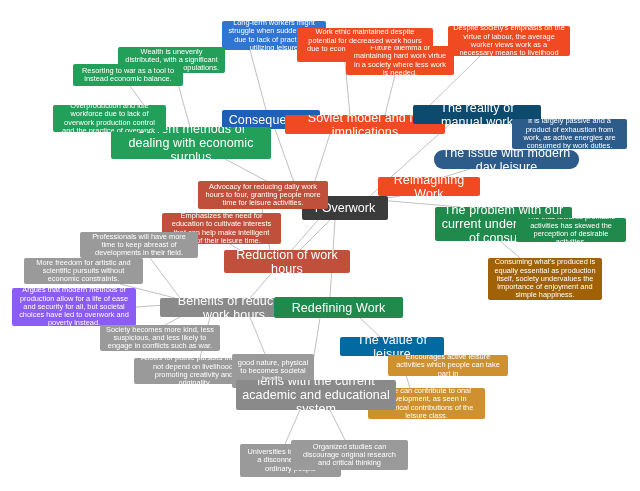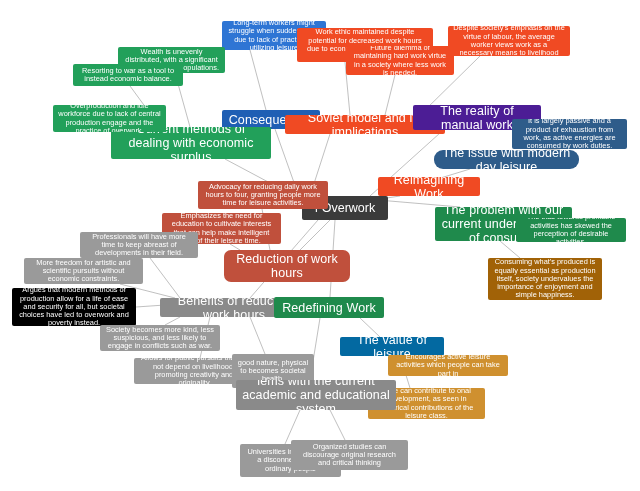--- a/index.html
+++ b/index.html
@@ -91,36 +91,36 @@
       <div class="node root" style="left: 302px; top: 196px; width: 86px; height: 24px; background: rgb(59, 59, 59);">f Overwork</div>
       <div class="node topic" style="left: 222px; top: 110px; width: 98px; height: 19px; background: rgb(31, 95, 180);">Consequences</div>
       <div class="node leaf" style="left: 222px; top: 21px; width: 104px; height: 29px; background: rgb(46, 117, 212);">Long-term workers might struggle when suddenly idle due to lack of practice in utilizing leisure</div>
       <div class="node topic" style="left: 285px; top: 115px; width: 160px; height: 19px; background: rgb(240, 74, 35);">Soviet model and its implications</div>
       <div class="node leaf" style="left: 297px; top: 28px; width: 136px; height: 34px; background: rgb(240, 74, 35);">Work ethic maintained despite potential for decreased work hours due to economic justice and central control</div>
       <div class="node leaf" style="left: 346px; top: 46px; width: 108px; height: 29px; background: rgb(240, 74, 35);">Future dilemma of maintaining hard work virtue in a society where less work is needed.</div>
       <div class="node leaf" style="left: 448px; top: 26px; width: 122px; height: 30px; background: rgb(240, 74, 35);">Despite society's emphasis on the virtue of labour, the average worker views work as a necessary means to livelihood</div>
       <div class="node topic" style="left: 111px; top: 127px; width: 160px; height: 32px; background: rgb(34, 160, 90);">Current methods of dealing with economic surplus</div>
       <div class="node leaf" style="left: 118px; top: 47px; width: 107px; height: 26px; background: rgb(34, 160, 90);">Wealth is unevenly distributed, with a significant amount going to populations.</div>
       <div class="node leaf" style="left: 73px; top: 64px; width: 110px; height: 22px; background: rgb(34, 160, 90);">Resorting to war as a tool to instead economic balance.</div>
-      <div class="node leaf" style="left: 53px; top: 105px; width: 113px; height: 27px; background: rgb(34, 160, 90);">Overproduction and idle workforce due to lack of central production engage and the practice of overwork.</div>
-      <div class="node topic" style="left: 413px; top: 105px; width: 128px; height: 25px; background: #4c1d95;">The reality of manual work</div>
+      <div class="node leaf" style="left: 53px; top: 105px; width: 113px; height: 27px; background: rgb(34, 160, 90);">Overproduction and idle workforce due to lack of overwork production control and the practice of overwork.</div>
+      <div class="node topic" style="left: 413px; top: 105px; width: 128px; height: 19px; background: #0c4a6e;">The reality of manual work</div>
       <div class="node topic" style="left: 434px; top: 150px; width: 145px; height: 19px; background: rgb(46, 92, 138); border-radius: 9px;">The issue with modern day leisure</div>
       <div class="node leaf" style="left: 512px; top: 119px; width: 115px; height: 30px; background: rgb(46, 92, 138);">It is largely passive and a product of exhaustion from work, as active energies are consumed by work duties.</div>
       <div class="node topic" style="left: 378px; top: 177px; width: 102px; height: 19px; background: rgb(240, 74, 35);">Reimagining Work</div>
-      <div class="node topic" style="left: 224px; top: 250px; width: 126px; height: 32px; background: rgb(192, 80, 60); border-radius: 7px;">Reduction of work hours</div>
+      <div class="node topic" style="left: 224px; top: 250px; width: 126px; height: 23px; background: rgb(192, 80, 60);">Reduction of work hours</div>
       <div class="node leaf" style="left: 198px; top: 181px; width: 130px; height: 28px; background: rgb(192, 80, 60);">Advocacy for reducing daily work hours to four, granting people more time for leisure activities.</div>
       <div class="node leaf" style="left: 162px; top: 213px; width: 119px; height: 31px; background: rgb(192, 80, 60);">Emphasizes the need for education to cultivate interests that can help make intelligent use of their leisure time.</div>
       <div class="node topic" style="left: 160px; top: 298px; width: 148px; height: 19px; background: rgb(138, 138, 138);">Benefits of reducing work hours</div>
       <div class="node leaf" style="left: 80px; top: 232px; width: 118px; height: 26px; background: rgb(154, 154, 154);">Professionals will have more time to keep abreast of developments in their field.</div>
       <div class="node leaf" style="left: 24px; top: 258px; width: 119px; height: 26px; background: rgb(154, 154, 154);">More freedom for artistic and scientific pursuits without economic constraints.</div>
-      <div class="node leaf" style="left: 12px; top: 288px; width: 124px; height: 38px; background: #000000;">Argues that modern methods of production allow for a life of ease and security for all, but societal choices have led to overwork and poverty instead.</div>
+      <div class="node leaf" style="left: 12px; top: 288px; width: 124px; height: 38px; background: #8b5cf6;">Argues that modern methods of production allow for a life of ease and security for all, but societal choices have led to overwork and poverty instead.</div>
       <div class="node leaf" style="left: 100px; top: 325px; width: 120px; height: 26px; background: rgb(154, 154, 154);">Society becomes more kind, less suspicious, and less likely to engage in conflicts such as war.</div>
       <div class="node leaf" style="left: 134px; top: 358px; width: 120px; height: 26px; background: rgb(154, 154, 154);">Allows for public pursuits that do not depend on livelihood, promoting creativity and originality</div>
       <div class="node leaf" style="left: 232px; top: 354px; width: 82px; height: 34px; background: rgb(154, 154, 154);">good nature, physical to becomes societal health.</div>
-      <div class="node topic" style="left: 274px; top: 297px; width: 110px; height: 21px; background: rgb(31, 138, 76);">Redefining Work</div>
+      <div class="node topic" style="left: 274px; top: 297px; width: 129px; height: 21px; background: rgb(31, 138, 76);">Redefining Work</div>
       <div class="node topic" style="left: 435px; top: 207px; width: 137px; height: 34px; background: rgb(31, 138, 76);">The problem with our current understanding of consumpt</div>
       <div class="node leaf" style="left: 516px; top: 218px; width: 110px; height: 24px; background: rgb(31, 138, 76);">The bias towards profitable activities has skewed the perception of desirable activities.</div>
       <div class="node leaf" style="left: 488px; top: 258px; width: 114px; height: 42px; background: #a16207;">Consuming what's produced is equally essential as production itself, society undervalues the importance of enjoyment and simple happiness.</div>
       <div class="node topic" style="left: 340px; top: 337px; width: 104px; height: 19px; background: #0369a1;">The value of leisure</div>
       <div class="node leaf" style="left: 388px; top: 355px; width: 120px; height: 21px; background: rgb(207, 144, 47);">Encourages active leisure activities which people can take part in</div>
       <div class="node leaf" style="left: 368px; top: 388px; width: 117px; height: 31px; background: rgb(207, 144, 47);">isure can contribute to onal development, as seen in historical contributions of the leisure class.</div>
       <div class="node topic" style="left: 236px; top: 380px; width: 160px; height: 30px; background: rgb(138, 138, 138);">lems with the current academic and educational system</div>
       <div class="node leaf" style="left: 240px; top: 444px; width: 101px; height: 33px; background: rgb(154, 154, 154);">Universities insularity, with a disconnected from ordinary people</div>
       <div class="node leaf" style="left: 291px; top: 440px; width: 117px; height: 30px; background: rgb(154, 154, 154); text-align: center;">Organized studies can discourage original research and critical thinking</div>
     </div>

